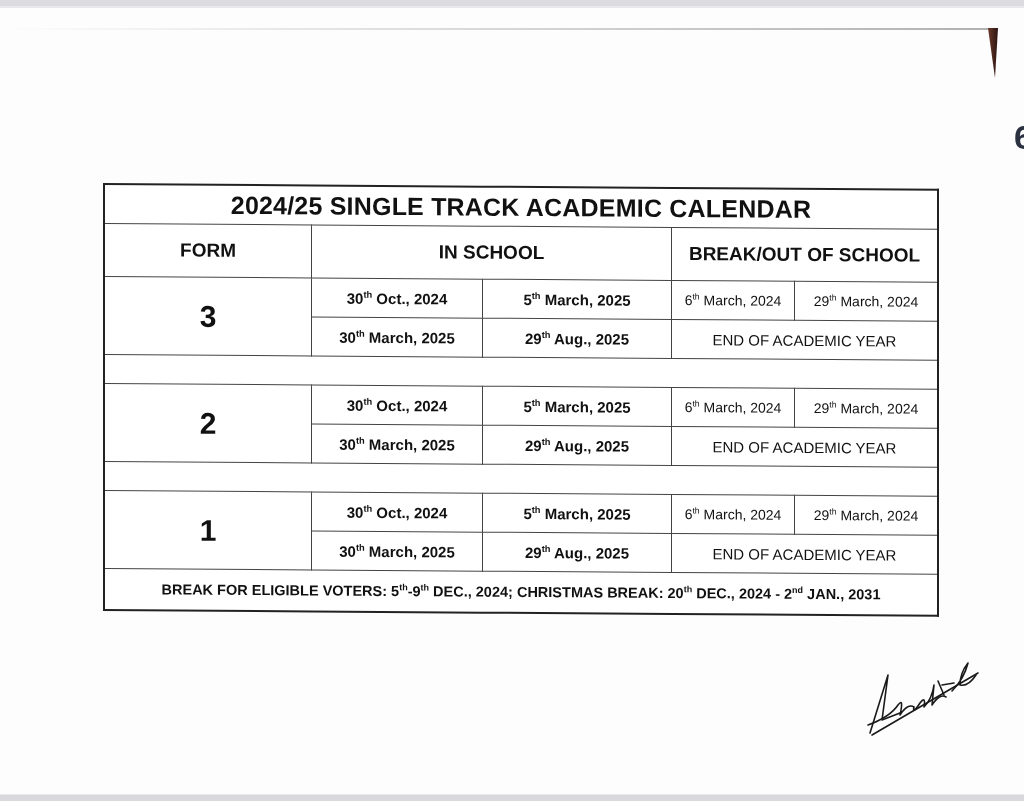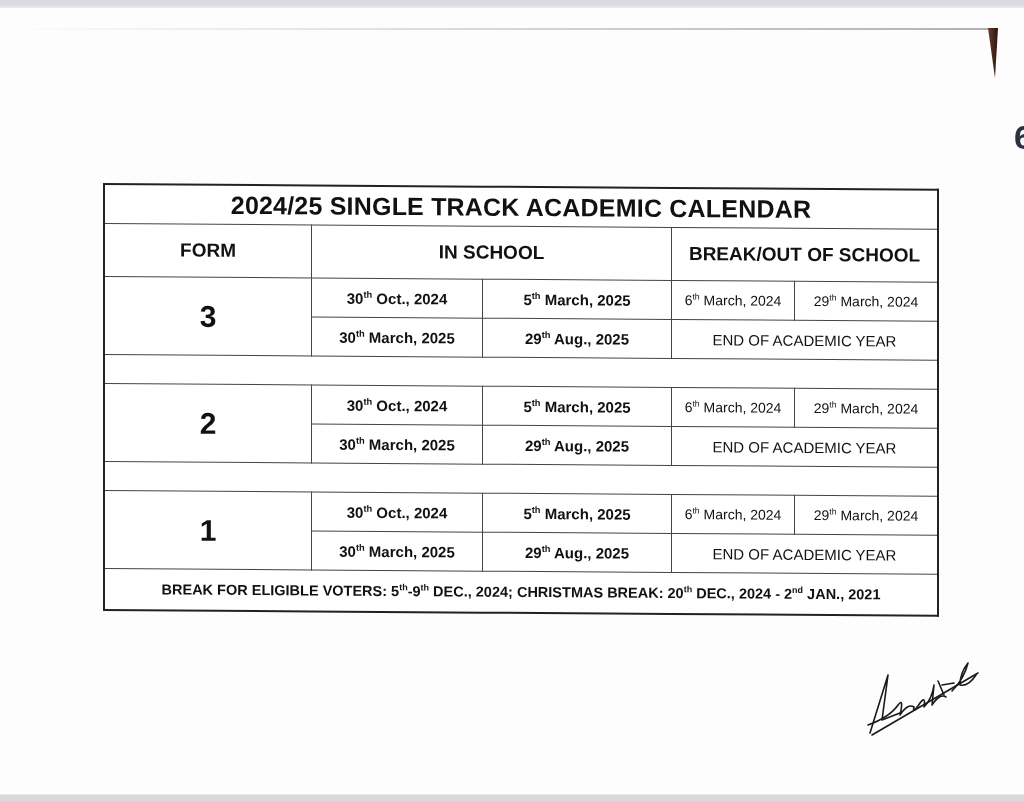--- a/index.html
+++ b/index.html
@@ -100,21 +100,21 @@
     <td class="date-n"><span>6</span><sup>th</sup><span> March, 2024</span></td>
     <td class="date-n"><span>29</span><sup>th</sup><span> March, 2024</span></td>
   </tr>
   <tr>
     <td class="date-b"><span>30</span><sup>th</sup><span> March, 2025</span></td>
     <td class="date-b"><span>29</span><sup>th</sup><span> Aug., 2025</span></td>
     <td colspan="2" class="end-cell">END OF ACADEMIC YEAR</td>
   </tr>
 
   <tr>
-    <td colspan="5" class="footer-cell"><span>BREAK FOR ELIGIBLE VOTERS: 5</span><sup>th</sup><span>-9</span><sup>th</sup><span> DEC., 2024; CHRISTMAS BREAK: 20</span><sup>th</sup><span> DEC., 2024 - 2</span><sup>nd</sup><span> JAN., 2021</span></td>
+    <td colspan="5" class="footer-cell"><span>BREAK FOR ELIGIBLE VOTERS: 5</span><sup>th</sup><span>-9</span><sup>th</sup><span> DEC., 2024; CHRISTMAS BREAK: 20</span><sup>th</sup><span> DEC., 2024 - 2</span><sup>nd</sup><span> JAN., 2031</span></td>
   </tr>
 </tbody>
   </table>
 
 <svg class="signature" viewBox="0 0 125 100">
   <g fill="none" stroke="#1a1a1a" stroke-width="1.6" stroke-linecap="round" stroke-linejoin="round">
     <path d="M10 88 L28 30 L22 75 L40 68"></path>
     <path d="M8 80 Q30 72 38 60 Q44 52 40 70 Q48 58 54 62 Q52 70 60 58 Q66 50 64 62 Q72 54 74 40 L72 60 Q80 48 86 52"></path>
     <path d="M78 36 L84 50 M82 40 L94 38"></path>
     <path d="M92 46 Q104 34 108 18 Q100 28 100 40 Q108 42 116 30"></path>

